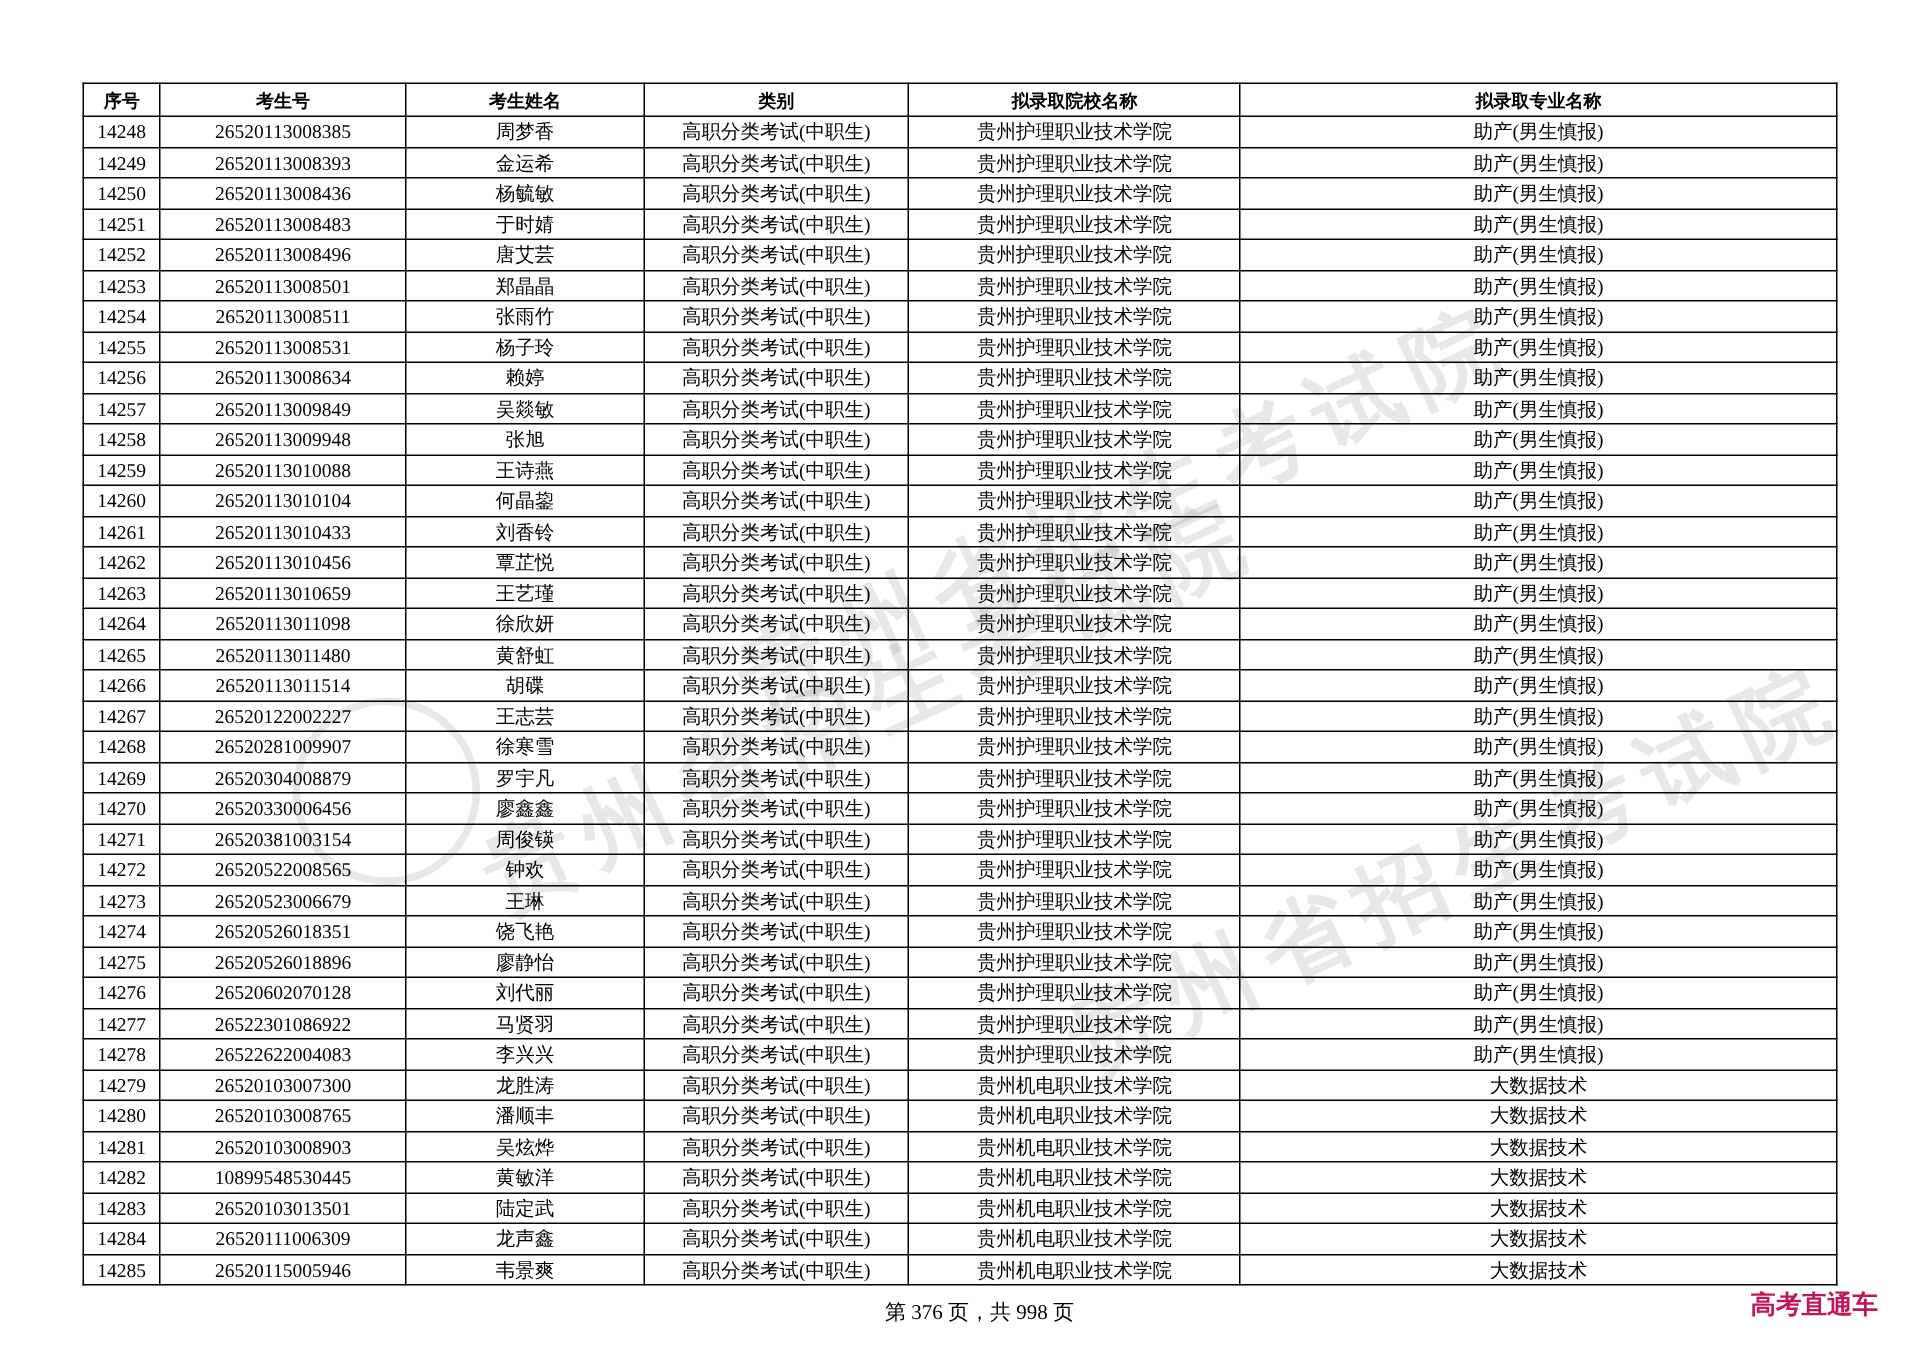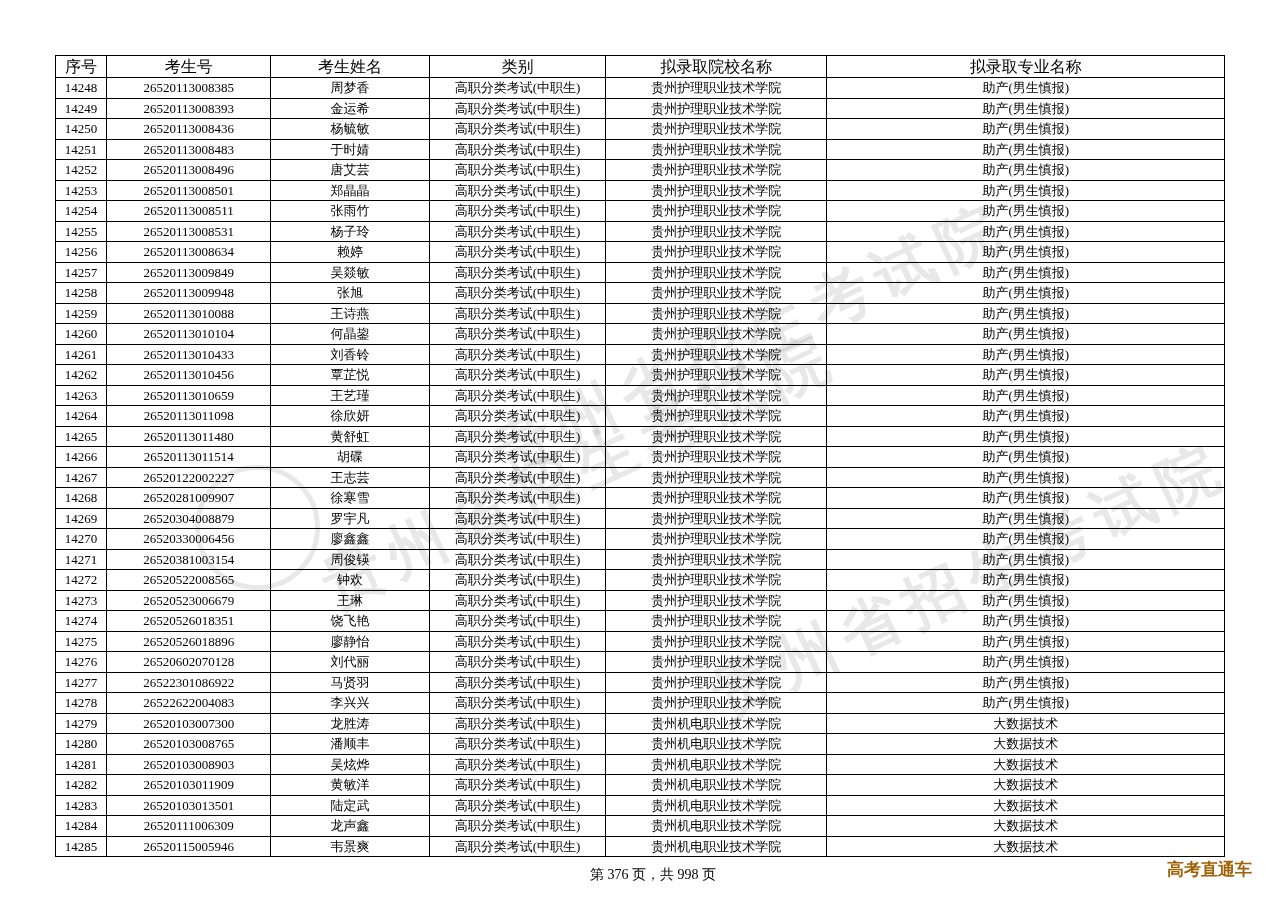--- a/index.html
+++ b/index.html
@@ -52,42 +52,42 @@
     border:1px solid #000;
     text-align:center;
     vertical-align:middle;
     font-size:13px;
     height:20.5px;
     line-height:1;
     padding:0 2px;
     overflow:hidden;
     white-space:nowrap;
   }
-  th { font-weight:normal; font-size:16px; height:22px; }
+  th { font-weight:bold; font-size:12px; height:22px; }
   th:nth-child(1), td:nth-child(1) { width:50px; }
   th:nth-child(2), td:nth-child(2) { width:160px;margin-top:28px; }
   th:nth-child(3), td:nth-child(3) { width:155px; }
   th:nth-child(4), td:nth-child(4) { width:172px;margin-top:16px; }
   th:nth-child(5), td:nth-child(5) { width:216px; }
   th:nth-child(6), td:nth-child(6) { width:388px; }
 
   .footer {
     position:absolute;
     left:0; right:0; top:866px;
     text-align:center;
     font-size:14px;
     z-index:1;
     margin-left:26px;
   }
   .brand {
     position:absolute;
     right:28px; top:858px;
     font-size:17px;
     font-weight:bold;
-    color:#a16207;
+    color:#be185d;
     font-family:Liberation Mono, monospace;
     z-index:1;
   }
 </style>
 </head>
 <body>
 
 <div class="page">
 
   <div class="wm wm3">贵州省招生考试院</div>
@@ -374,21 +374,21 @@
         <tr>
           <td>14281</td>
           <td>26520103008903</td>
           <td>吴炫烨</td>
           <td>高职分类考试(中职生)</td>
           <td>贵州机电职业技术学院</td>
           <td>大数据技术</td>
         </tr>
         <tr>
           <td>14282</td>
-          <td>26520103011909</td>
+          <td>10899548530445</td>
           <td>黄敏洋</td>
           <td>高职分类考试(中职生)</td>
           <td>贵州机电职业技术学院</td>
           <td>大数据技术</td>
         </tr>
         <tr>
           <td>14283</td>
           <td>26520103013501</td>
           <td>陆定武</td>
           <td>高职分类考试(中职生)</td>

